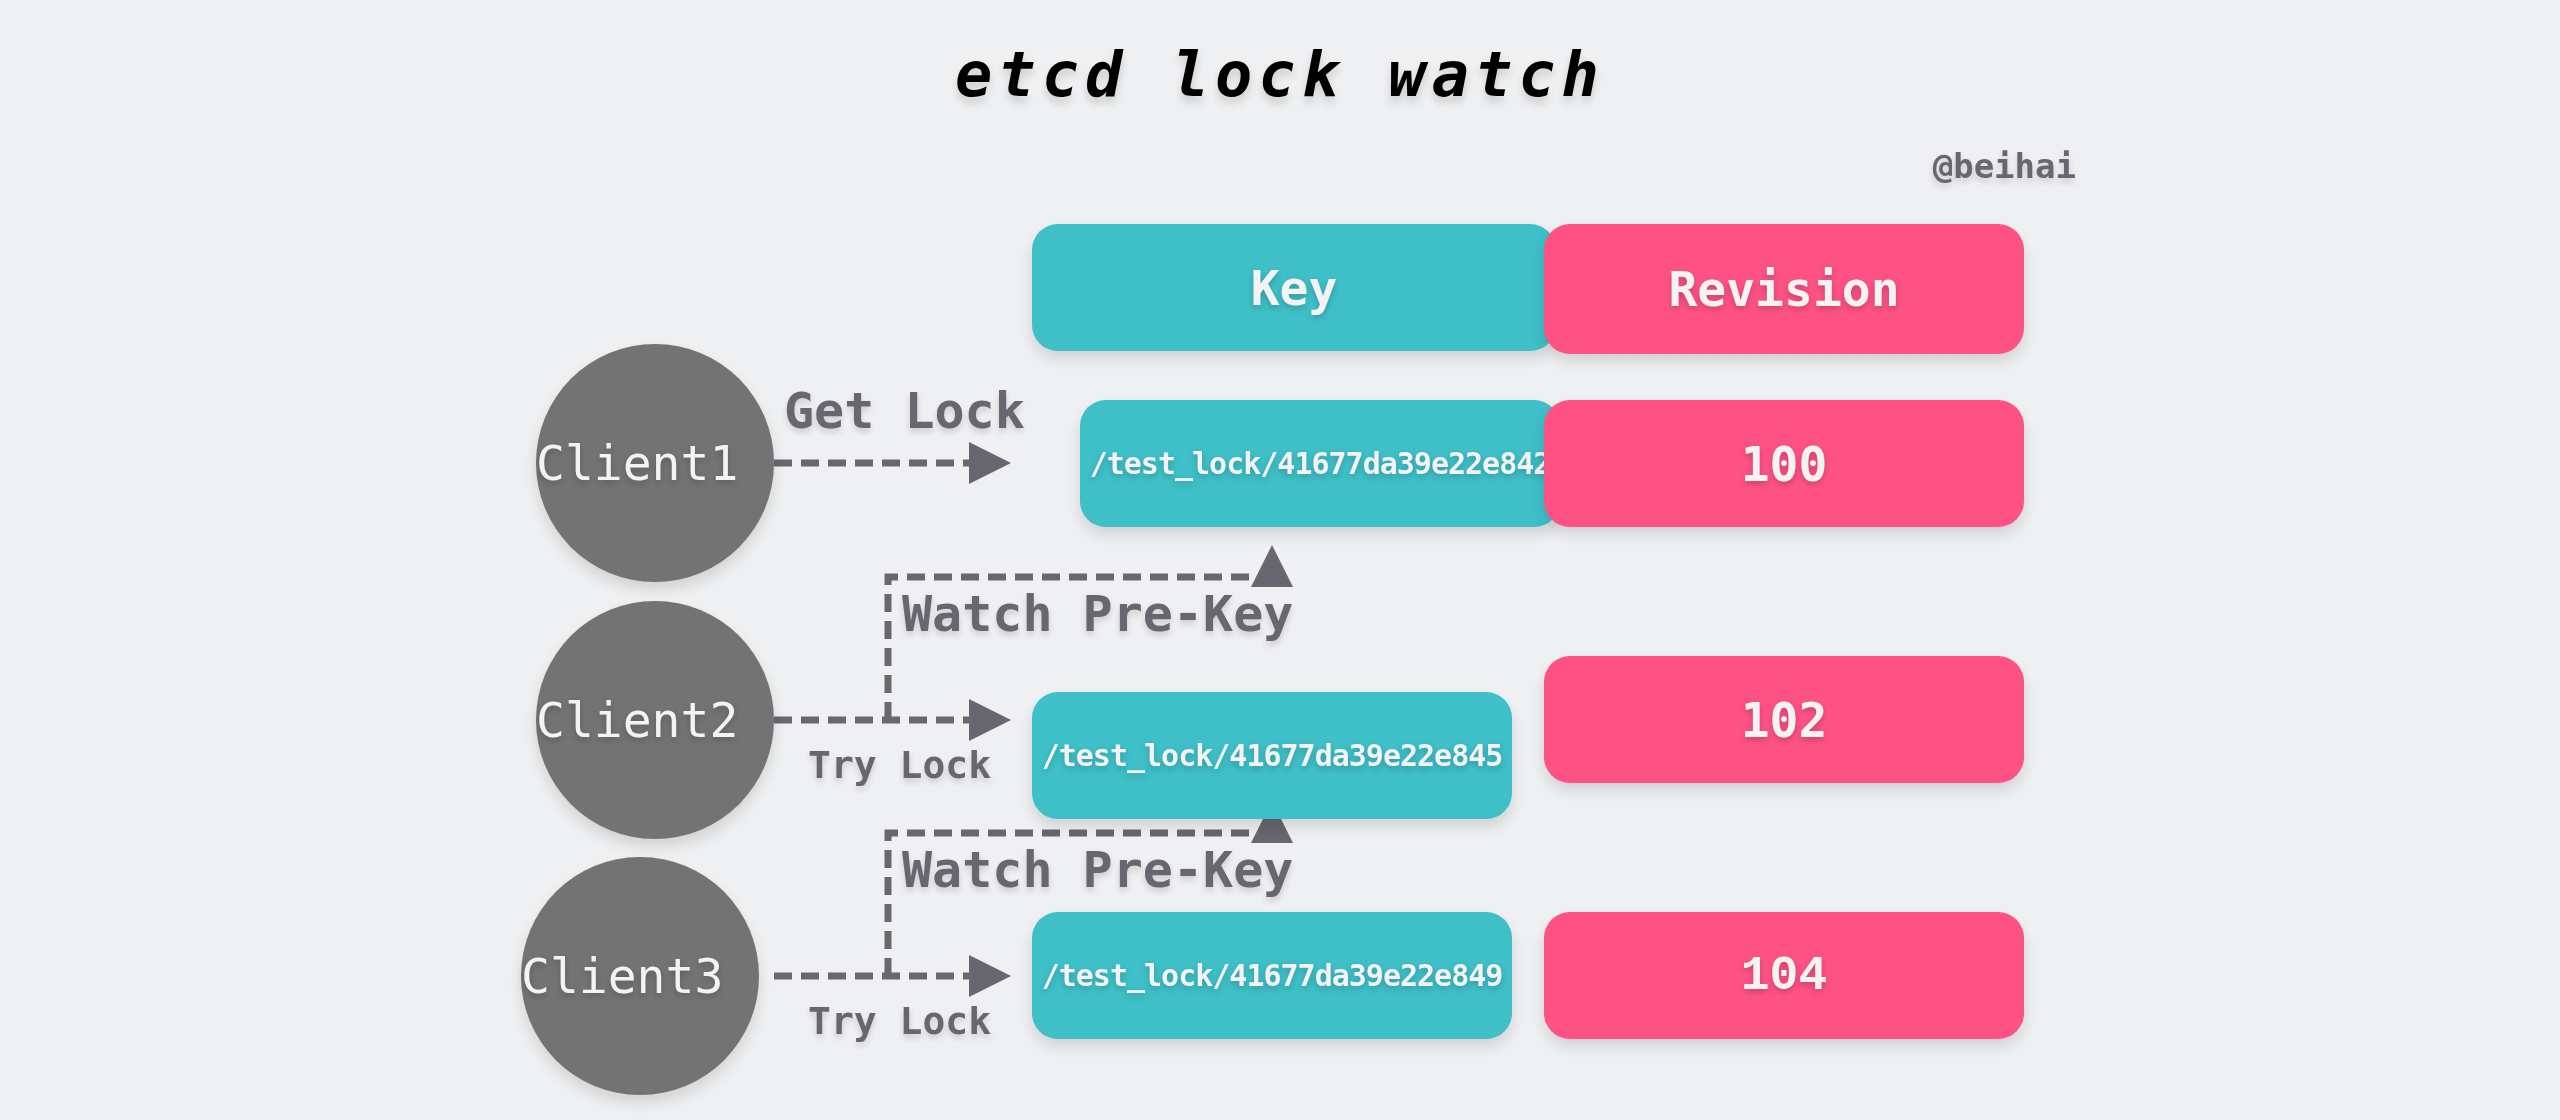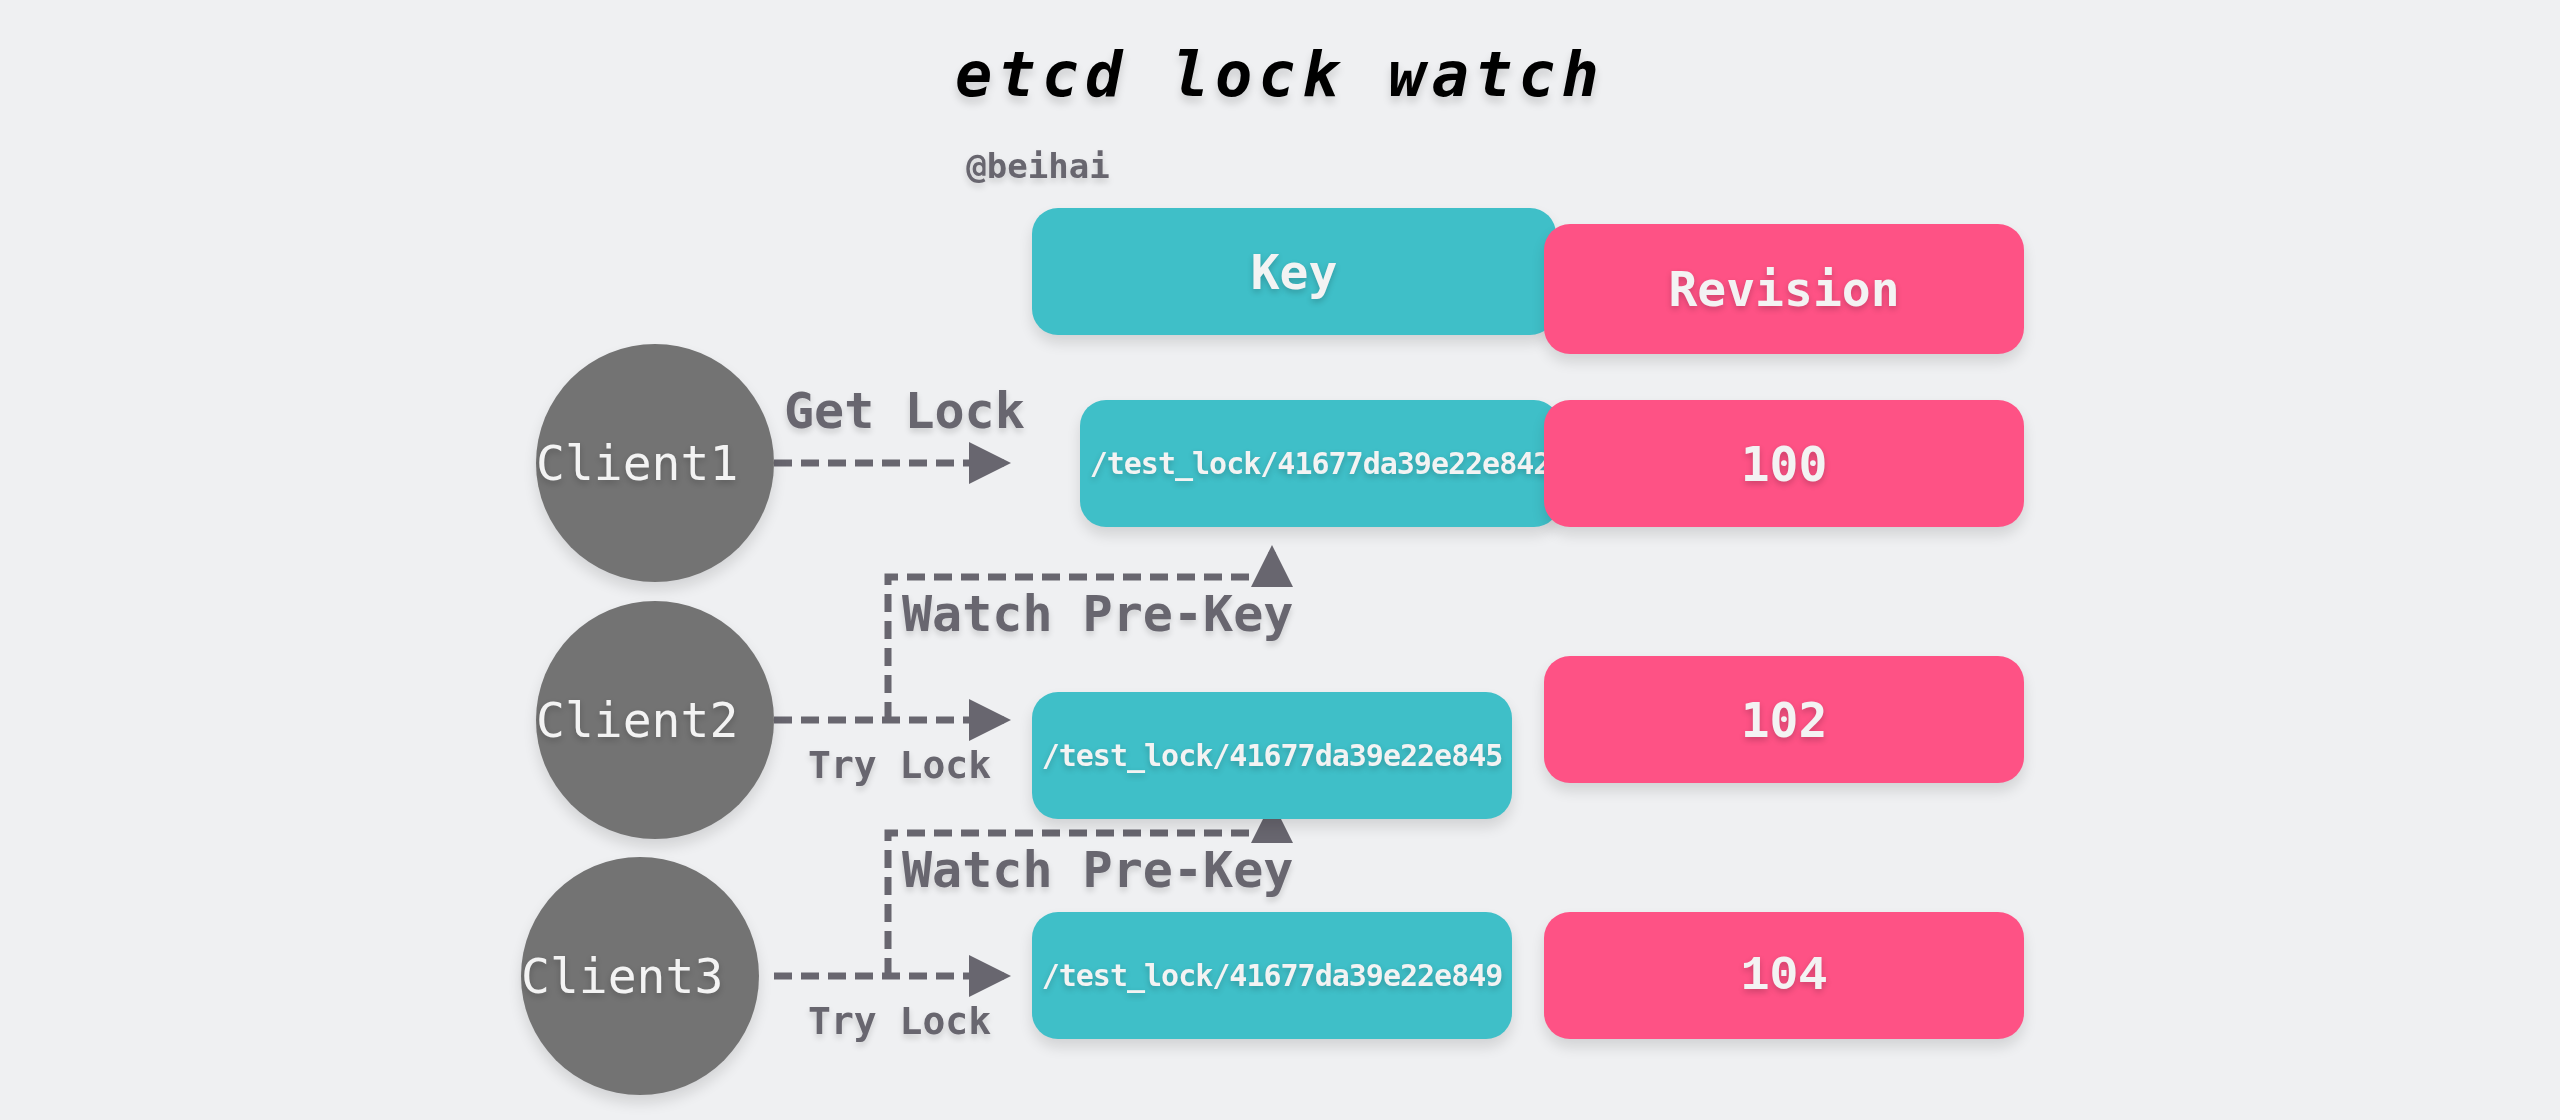--- a/index.html
+++ b/index.html
@@ -1,37 +1,37 @@
 <!DOCTYPE html>
 <html><head>
 <meta charset="utf-8">
 <style>
   html,body{margin:0;padding:0;}
   body{width:2560px;height:1120px;background:#eff0f2;position:relative;overflow:hidden;font-family:"DejaVu Sans Mono","Liberation Mono",monospace;}
   .title{position:absolute;left:0;width:2560px;top:38px;text-align:center;font-family:"DejaVu Sans Mono",monospace;font-weight:bold;font-style:italic;font-size:62px;color:#000000;letter-spacing:6px;text-shadow:0 6px 8px rgba(0,0,0,0.15);}
-  .author{position:absolute;left:0;width:2076px;top:146px;text-align:center;font-weight:bold;font-size:34px;color:#68666f;text-shadow:0 4px 6px rgba(0,0,0,0.15);}
+  .author{position:absolute;left:0;width:2076px;top:146px;text-align:right;font-weight:bold;font-size:34px;color:#68666f;text-shadow:0 4px 6px rgba(0,0,0,0.15);}
   .box{position:absolute;border-radius:26px;display:flex;align-items:center;justify-content:center;color:#f3f3f3;font-weight:bold;box-shadow:0 8px 14px rgba(0,0,0,0.12);text-shadow:0 3px 6px rgba(0,0,0,0.2);white-space:nowrap;}
   .teal{background:#3fbfc8;}
   .pink{background:#fe5285;}
   .hdr{font-size:48px;}
   .keytxt{font-size:30px;letter-spacing:-1px;}
   .revtxt{font-size:48px;}
   .circle{position:absolute;width:238px;height:238px;border-radius:50%;background:#737373;display:flex;align-items:center;justify-content:flex-start;color:#f3f3f3;font-weight:normal;font-size:48px;box-shadow:0 8px 14px rgba(0,0,0,0.12);text-shadow:0 3px 6px rgba(0,0,0,0.2);}
   .lbl{position:absolute;font-weight:bold;color:#68666f;text-shadow:0 4px 6px rgba(0,0,0,0.15);white-space:nowrap;}
   .lbl-big{font-size:50px;}
   .lbl-small{font-size:38px;}
   svg.arrows{position:absolute;left:0;top:0;}
 </style>
 </head>
 <body>
 
 <div class="title">etcd lock watch</div>
 <div class="author">@beihai</div>
 
-<div class="box teal hdr" style="left:1032px;top:208px;width:524px;height:127px;">
+<div class="box teal hdr" style="left:1032px;top:224px;width:524px;height:127px;">
   <span>Key</span>
 </div>
 <div class="box pink hdr" style="left:1544px;top:224px;width:480px;height:130px;">
   <span>Revision</span>
 </div>
 
 <svg class="arrows" width="2560" height="1120">
   <defs>
     <marker id="ah" markerWidth="6" markerHeight="6" refX="5" refY="3" orient="auto" markerUnits="strokeWidth">
       <path d="M0,0 L6,3 L0,6 Z" fill="#68666f"></path>

